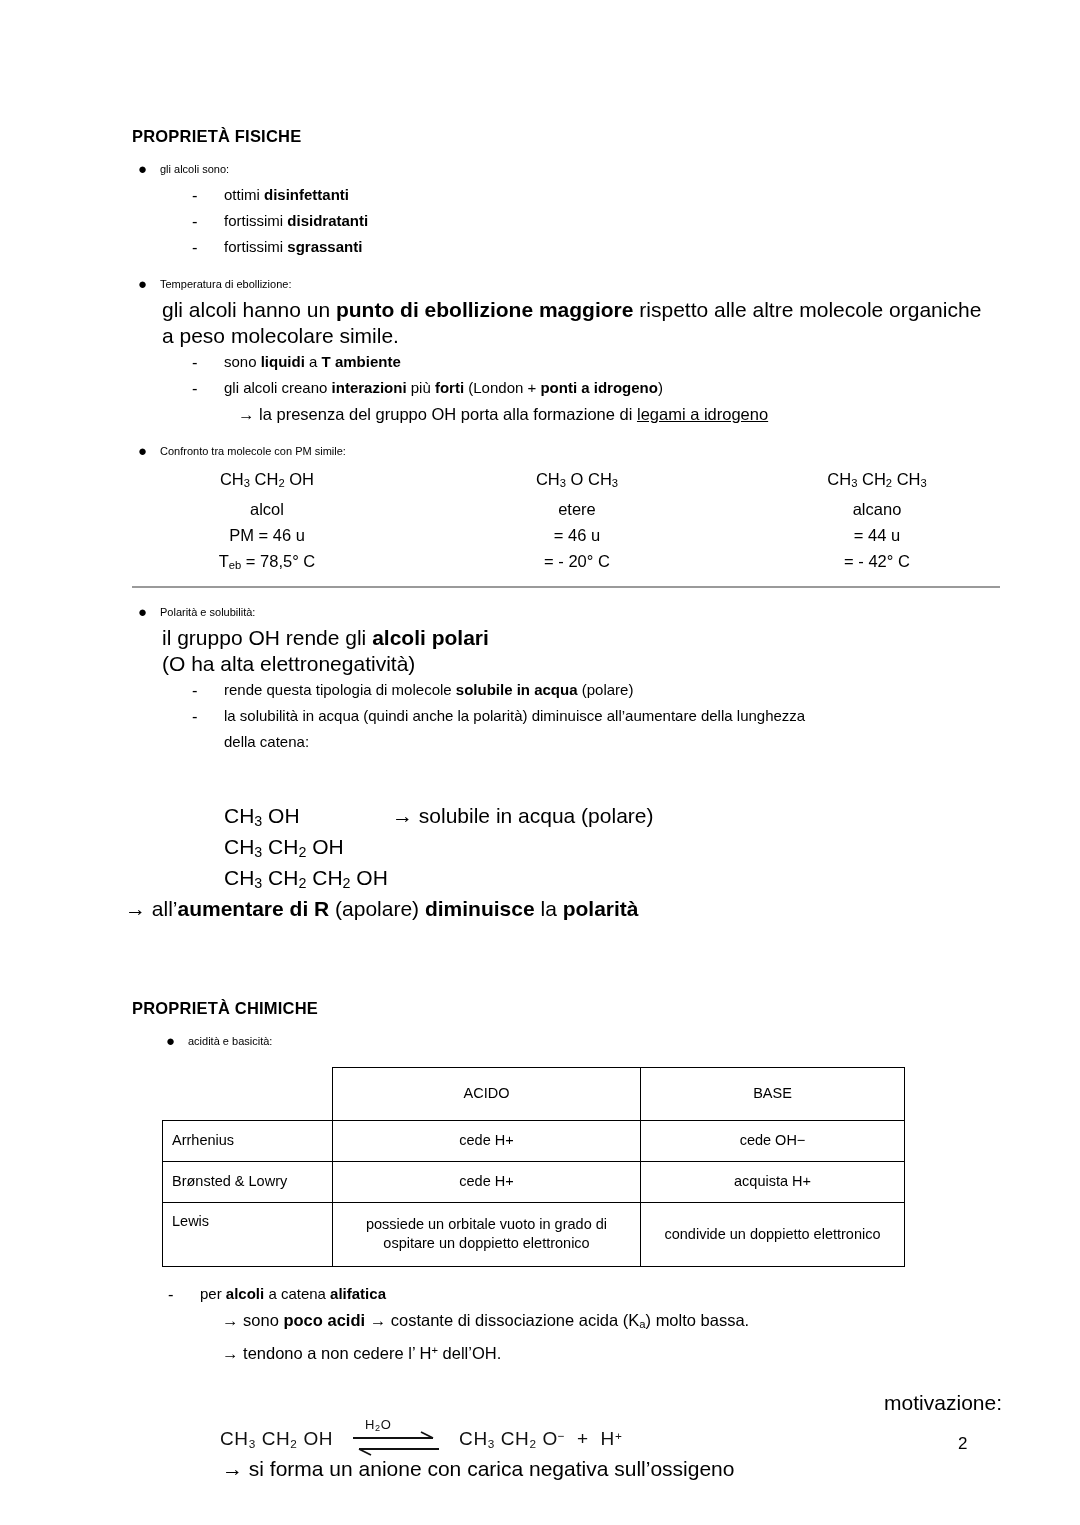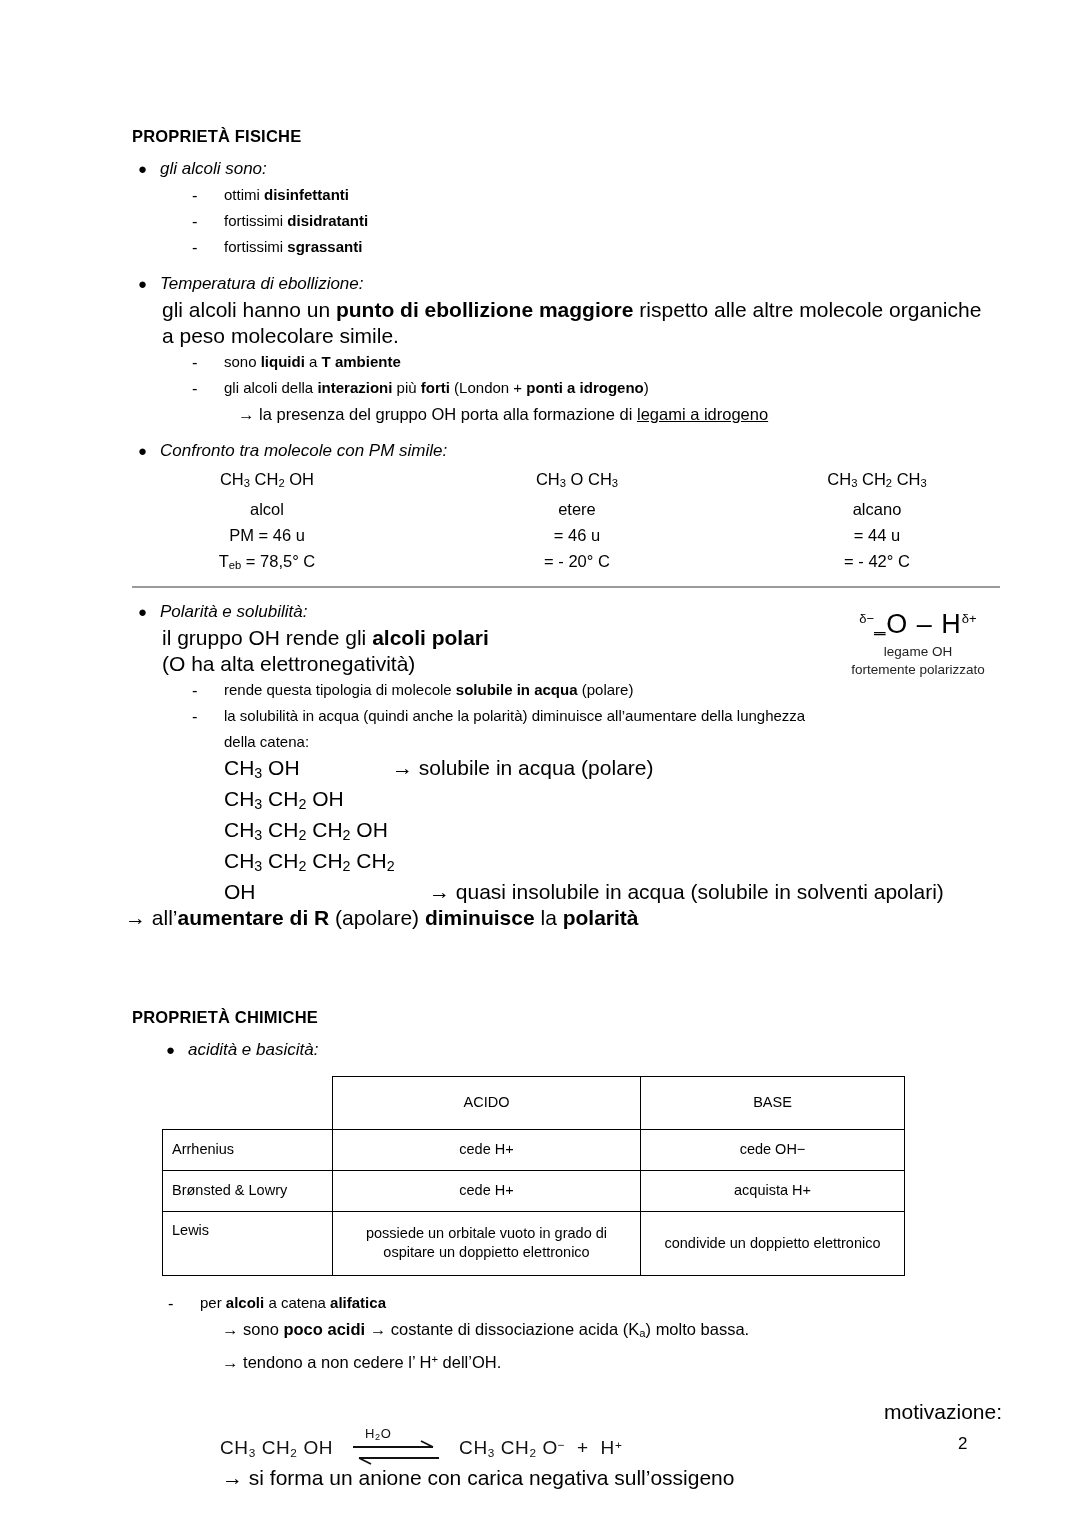--- a/index.html
+++ b/index.html
@@ -42,23 +42,22 @@
     width: 28px;
     flex: 0 0 28px;
     font-size: 15px;
     line-height: 26px;
     text-align: left;
     padding-left: 6px;
     box-sizing: border-box;
   }
   .bullet-body {
     flex: 1 1 auto;
-    font-size: 17px;
-    line-height: 26px;
-    font-style: italic;
+    font-size: 11px;
+    line-height: 26px;
   }
 
   .dash-row {
     display: flex;
     align-items: flex-start;
   }
   .dash-mark {
     width: 32px;
     flex: 0 0 32px;
     font-size: 16.5px;
@@ -254,21 +253,21 @@
       <span>gli alcoli hanno un </span><b>punto di ebollizione maggiore</b><span> rispetto alle altre molecole organiche</span>
     </div>
     <div class="indent-1 plain-line">a peso molecolare simile.</div>
     <div class="indent-2">
       <div class="dash-row">
         <span class="dash-mark">-</span>
         <span class="dash-body"><span>sono </span><b>liquidi</b><span> a </span><b>T ambiente</b></span>
       </div>
       <div class="dash-row">
         <span class="dash-mark">-</span>
-        <span class="dash-body"><span>gli alcoli della </span><b>interazioni</b><span> più </span><b>forti</b><span> (London + </span><b>ponti a idrogeno</b><span>)</span></span>
+        <span class="dash-body"><span>gli alcoli creano </span><b>interazioni</b><span> più </span><b>forti</b><span> (London + </span><b>ponti a idrogeno</b><span>)</span></span>
       </div>
       <div class="arrow-line" style="margin-left:46px;">
         <span>→ la presenza del gruppo OH porta alla formazione di </span><span class="u">legami a idrogeno</span>
       </div>
     </div>
 
     <div class="bullet-row mt-block">
       <span class="bullet-dot">●</span>
       <span class="bullet-body">Confronto tra molecole con PM simile:</span>
     </div>
@@ -315,32 +314,29 @@
         <span class="dash-body"><span>rende questa tipologia di molecole </span><b>solubile in acqua</b><span> (polare)</span></span>
       </div>
       <div class="dash-row">
         <span class="dash-mark">-</span>
         <span class="dash-body">
           <div>la solubilità in acqua (quindi anche la polarità) diminuisce all’aumentare della lunghezza</div>
           <div>della catena:</div>
         </span>
       </div>
 
-      <div style="margin-left:32px;">
+      <div style="margin-left:32px;margin-top:48px;">
         <div class="plain-line">
           <span style="display:inline-block;width:168px;">CH<sub>3</sub> OH</span><span>→ solubile in acqua (polare)</span>
         </div>
         <div class="plain-line">
           <span style="display:inline-block;width:168px;">CH<sub>3</sub> CH<sub>2</sub> OH</span>
         </div>
         <div class="plain-line">
           <span style="display:inline-block;width:168px;">CH<sub>3</sub> CH<sub>2</sub> CH<sub>2</sub> OH</span>
-        </div>
-        <div class="plain-line">
-          <span style="display:inline-block;width:205px;">CH<sub>3</sub> CH<sub>2</sub> CH<sub>2</sub> CH<sub>2</sub> OH</span><span>→ quasi insolubile in acqua (solubile in solventi apolari)</span>
         </div>
       </div>
     </div>
 
     <div class="plain-line" style="margin-left:-7px;">
       <span>→ all’</span><b>aumentare di R</b><span> (apolare) </span><b>diminuisce</b><span> la </span><b>polarità</b>
     </div>
 
     <h2 class="section-title" style="margin-top:76px;">PROPRIETÀ CHIMICHE</h2>
 
@@ -409,23 +405,16 @@
           <line x1="10" y1="18" x2="22" y2="24" stroke="#111" stroke-width="1.8"></line>
         </svg>
       </span>
       <span class="species">CH<sub>3</sub> CH<sub>2</sub> O<sup>−</sup> &nbsp;+&nbsp; H<sup>+</sup></span>
     </div>
 
     <div class="plain-line" style="margin-left:90px;">→ si forma un anione con carica negativa sull’ossigeno</div>
 
   </div>
 
-  <div class="oh-figure">
-    <div class="oh-formula">
-      <span class="delta">δ−</span><span class="lonepair">‗</span><span>O</span> <span>–</span> <span>H</span><span class="delta">δ+</span>
-    </div>
-    <div class="oh-caption">legame OH</div>
-    <div class="oh-caption">fortemente polarizzato</div>
-  </div>
 
   <div class="page-number">2</div>
 
 </div>
 
 </body></html>

